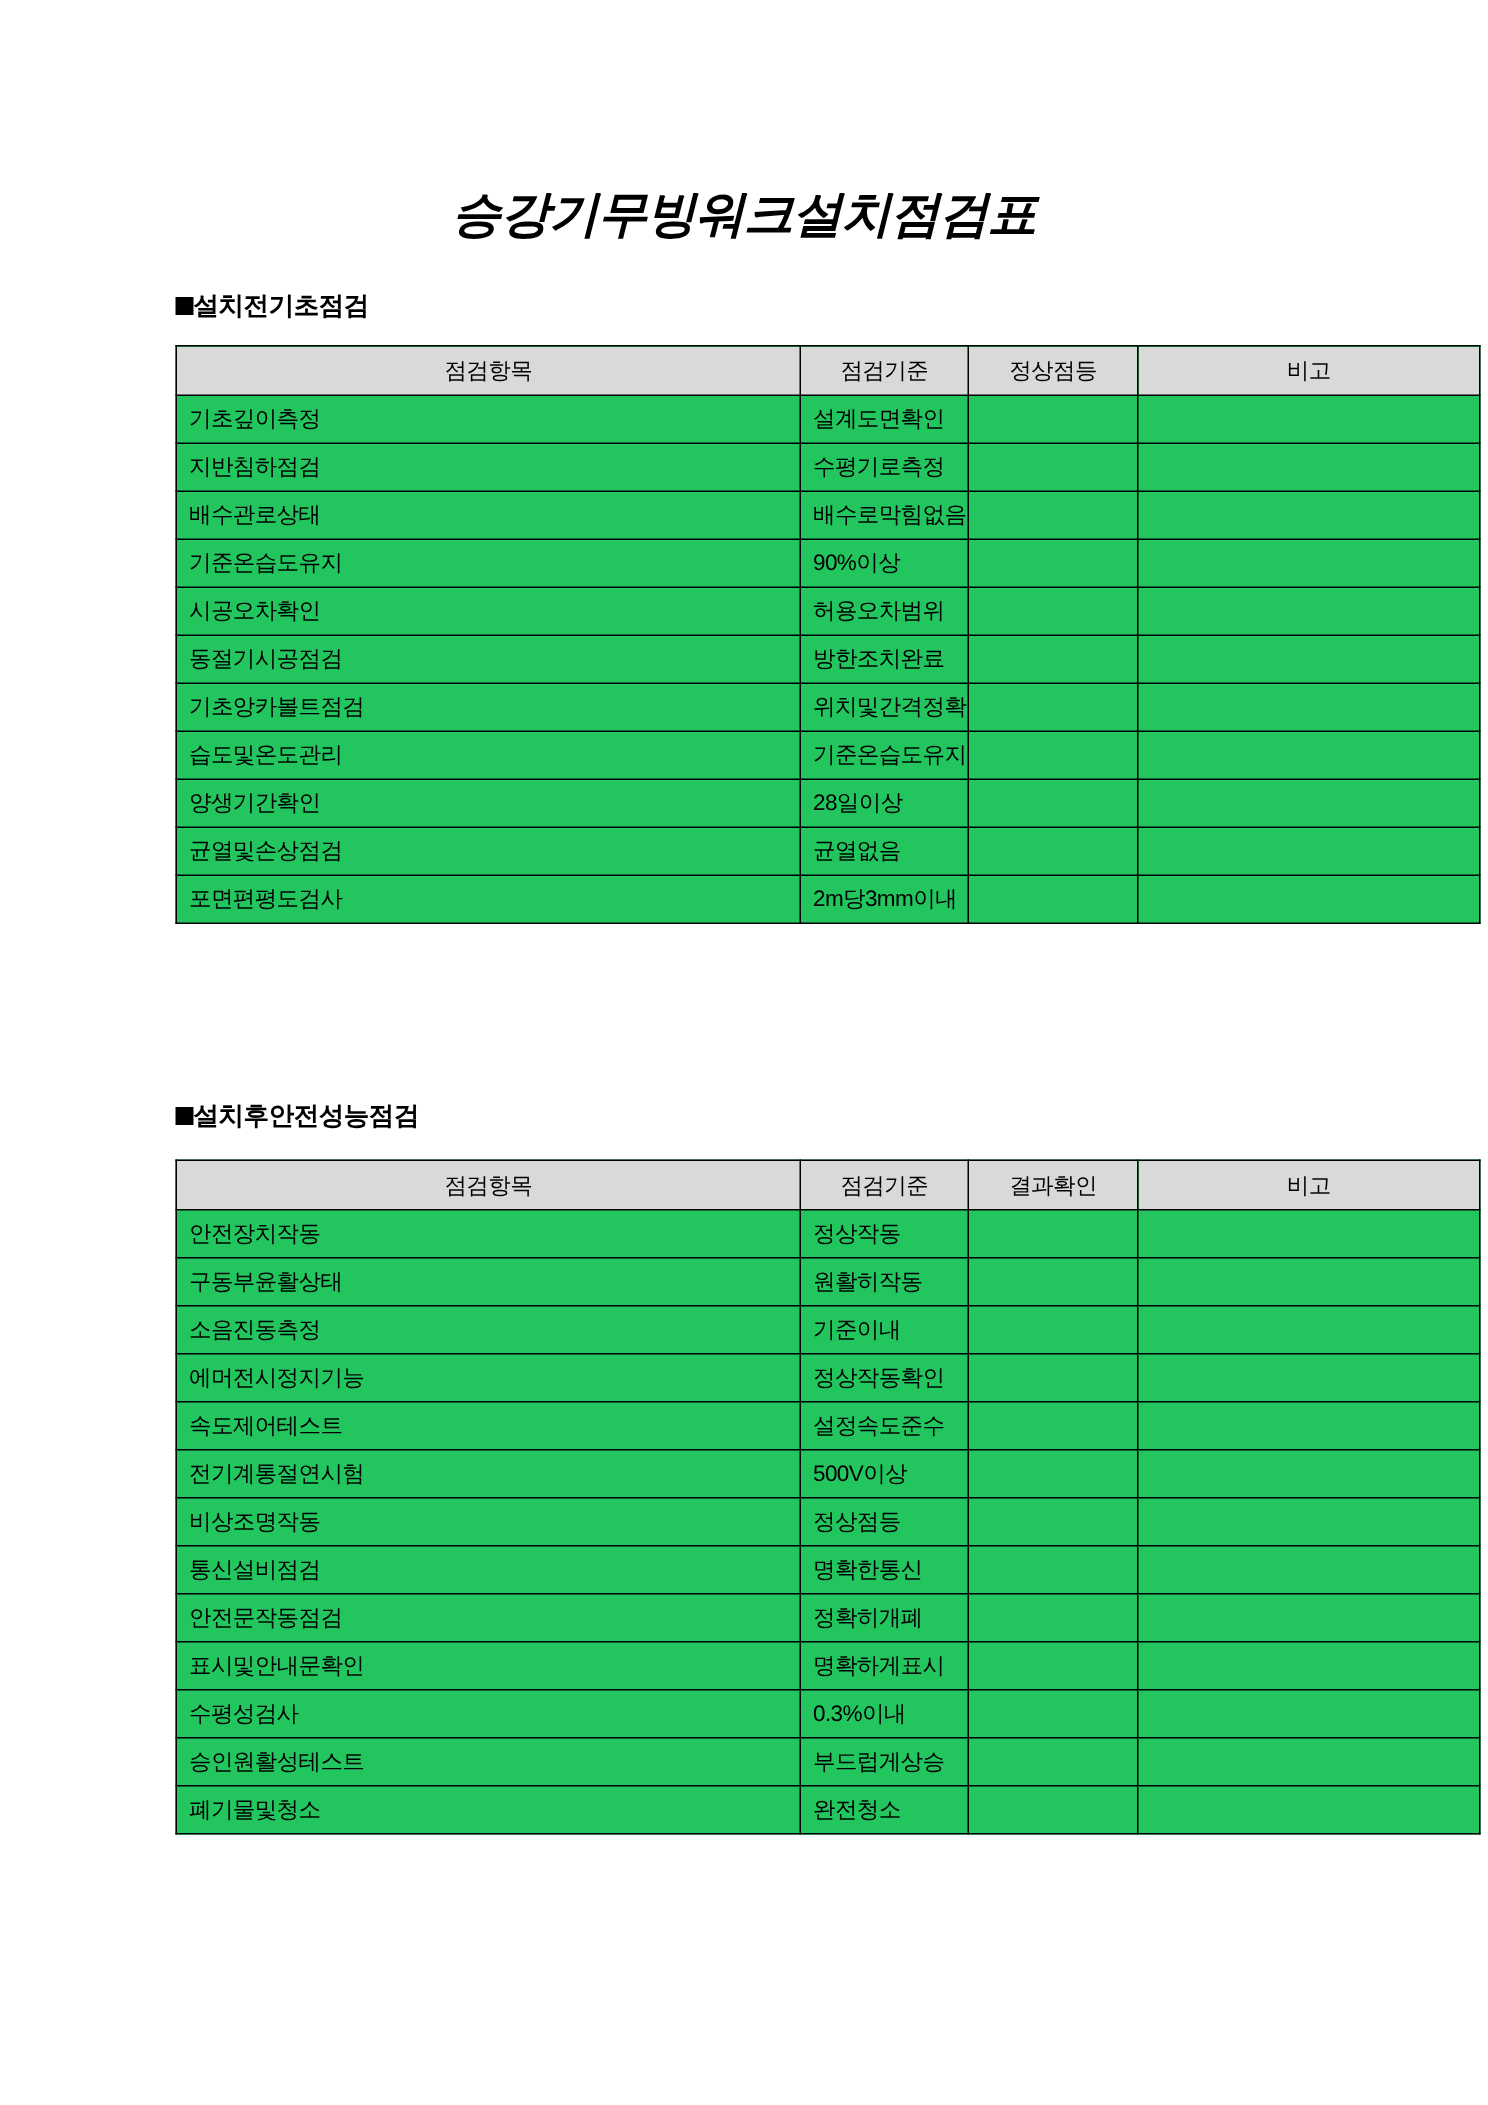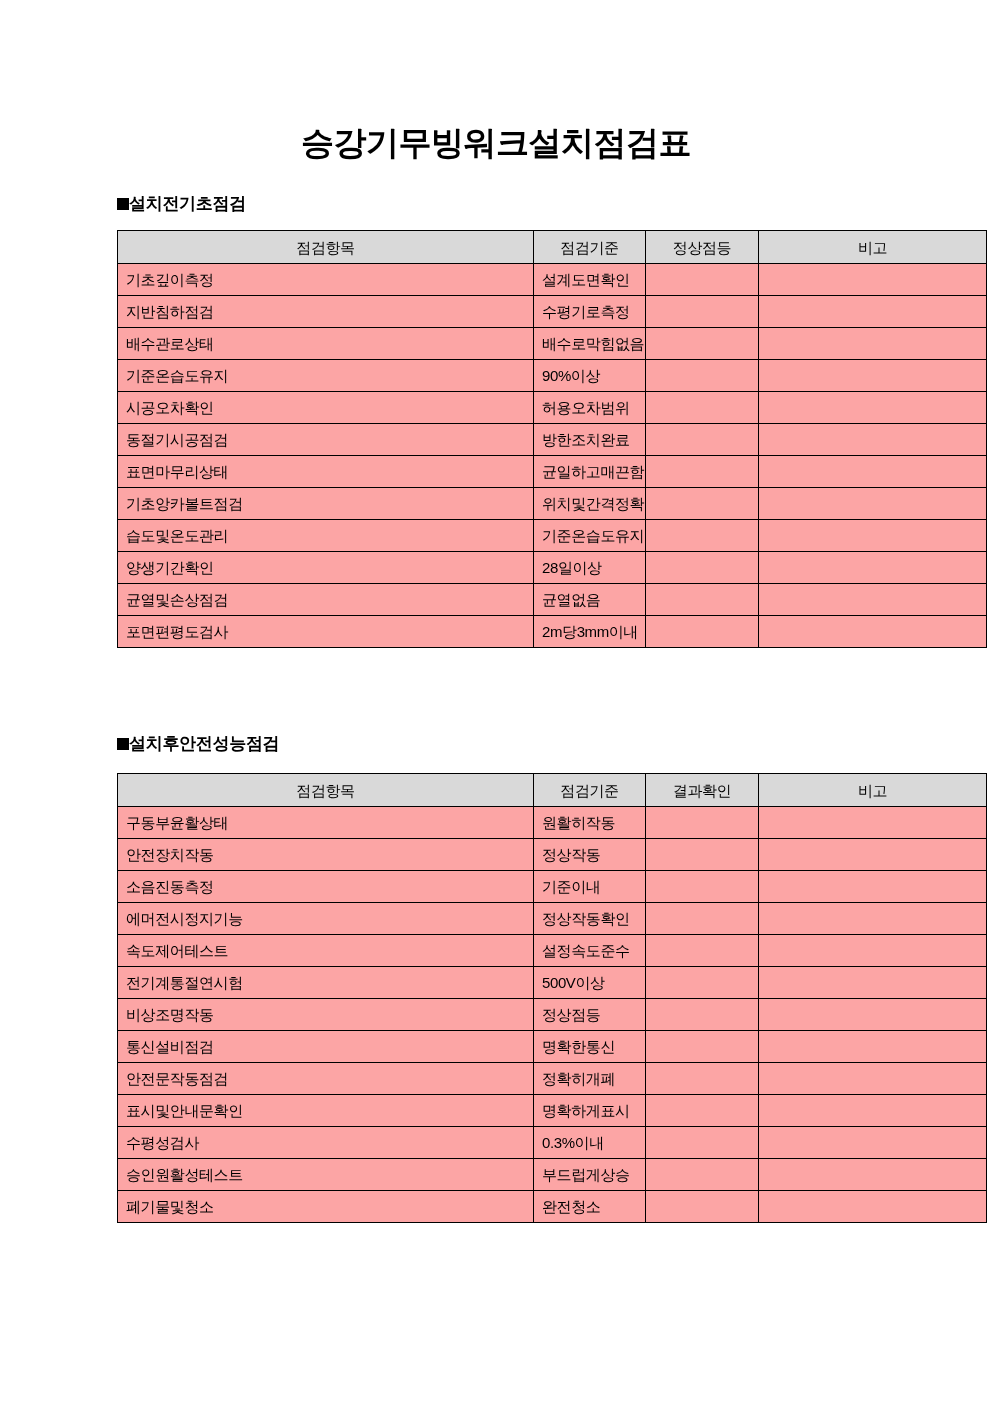--- a/index.html
+++ b/index.html
@@ -29,20 +29,21 @@
     position: absolute;
     top: 100px;
     left: 0;
     width: 992px;
     text-align: center;
     font-size: 33px;
     font-weight: bold;
     letter-spacing: -0.5px;
     line-height: 1.25;
     white-space: nowrap;
+    font-style: italic;
   }
 
   
   .section-head {
     position: absolute;
     left: 117px;
     display: flex;
     align-items: center;
     font-size: 17px;
     font-weight: bold;
@@ -59,21 +60,21 @@
   .section-head-1 { top: 192px; }
   .section-head-2 { top: 732px; }
 
   
   table.check-table {
     position: absolute;
     left: 117px;
     width: 757px;
     border-collapse: collapse;
     table-layout: fixed;
-    background: #fca5a5;
+    background: #22c55e;
   }
   table.check-table th,
   table.check-table td {
     border: 1px solid #000000;
     height: 32px;
     font-size: 15px;
     font-weight: normal;
     letter-spacing: -0.4px;
     padding: 0;
     box-sizing: border-box;
@@ -163,26 +164,20 @@
           <td class="c-res"></td>
           <td class="c-note"></td>
         </tr>
       <tr>
           <td class="c-item">동절기시공점검</td>
           <td class="c-std">방한조치완료</td>
           <td class="c-res"></td>
           <td class="c-note"></td>
         </tr>
       <tr>
-          <td class="c-item">표면마무리상태</td>
-          <td class="c-std">균일하고매끈함</td>
-          <td class="c-res"></td>
-          <td class="c-note"></td>
-        </tr>
-      <tr>
           <td class="c-item">기초앙카볼트점검</td>
           <td class="c-std">위치및간격정확</td>
           <td class="c-res"></td>
           <td class="c-note"></td>
         </tr>
       <tr>
           <td class="c-item">습도및온도관리</td>
           <td class="c-std">기준온습도유지</td>
           <td class="c-res"></td>
           <td class="c-note"></td>
@@ -223,32 +218,32 @@
     <thead>
       <tr>
         <th>점검항목</th>
         <th>점검기준</th>
         <th>결과확인</th>
         <th>비고</th>
       </tr>
     </thead>
     <tbody>
       <tr>
+          <td class="c-item">안전장치작동</td>
+          <td class="c-std">정상작동</td>
+          <td class="c-res"></td>
+          <td class="c-note"></td>
+        </tr>
+      <tr>
           <td class="c-item">구동부윤활상태</td>
           <td class="c-std">원활히작동</td>
           <td class="c-res"></td>
           <td class="c-note"></td>
         </tr>
       <tr>
-          <td class="c-item">안전장치작동</td>
-          <td class="c-std">정상작동</td>
-          <td class="c-res"></td>
-          <td class="c-note"></td>
-        </tr>
-      <tr>
           <td class="c-item">소음진동측정</td>
           <td class="c-std">기준이내</td>
           <td class="c-res"></td>
           <td class="c-note"></td>
         </tr>
       <tr>
           <td class="c-item">에머전시정지기능</td>
           <td class="c-std">정상작동확인</td>
           <td class="c-res"></td>
           <td class="c-note"></td>

